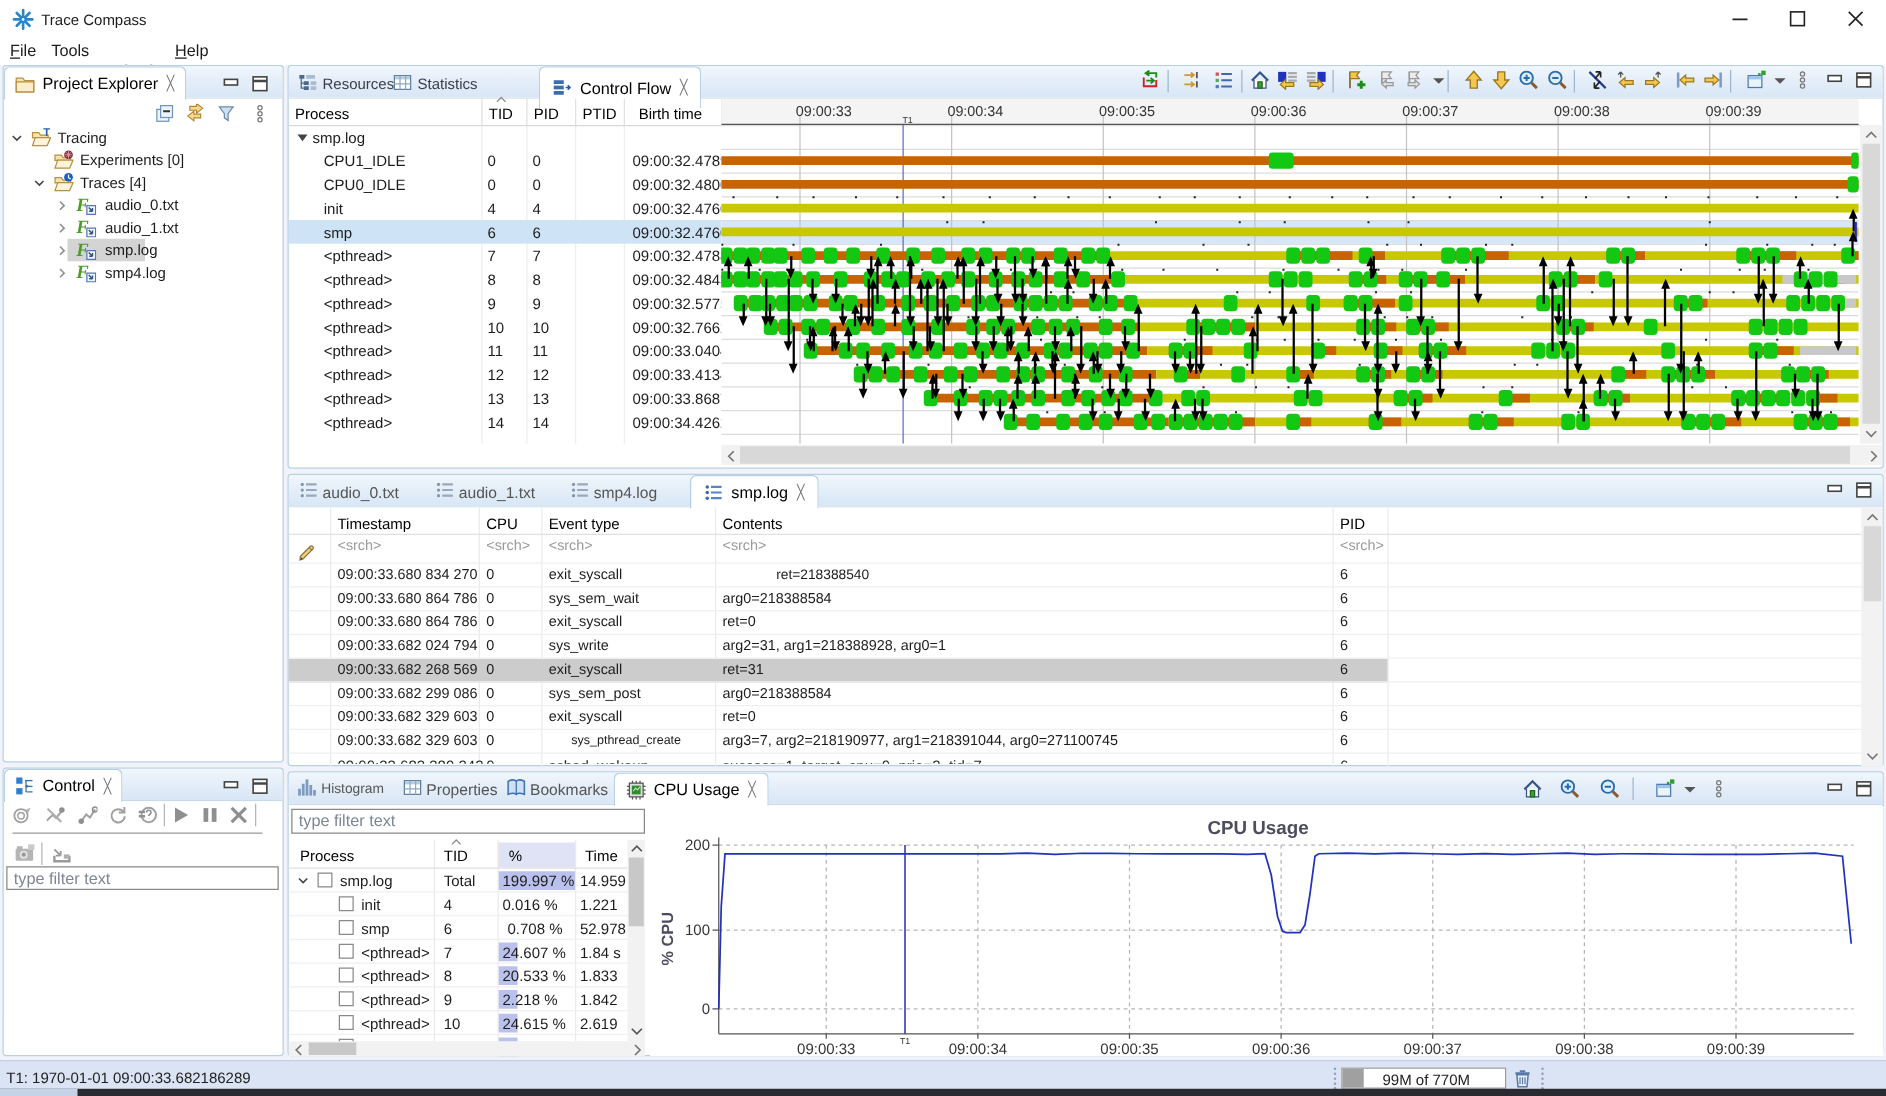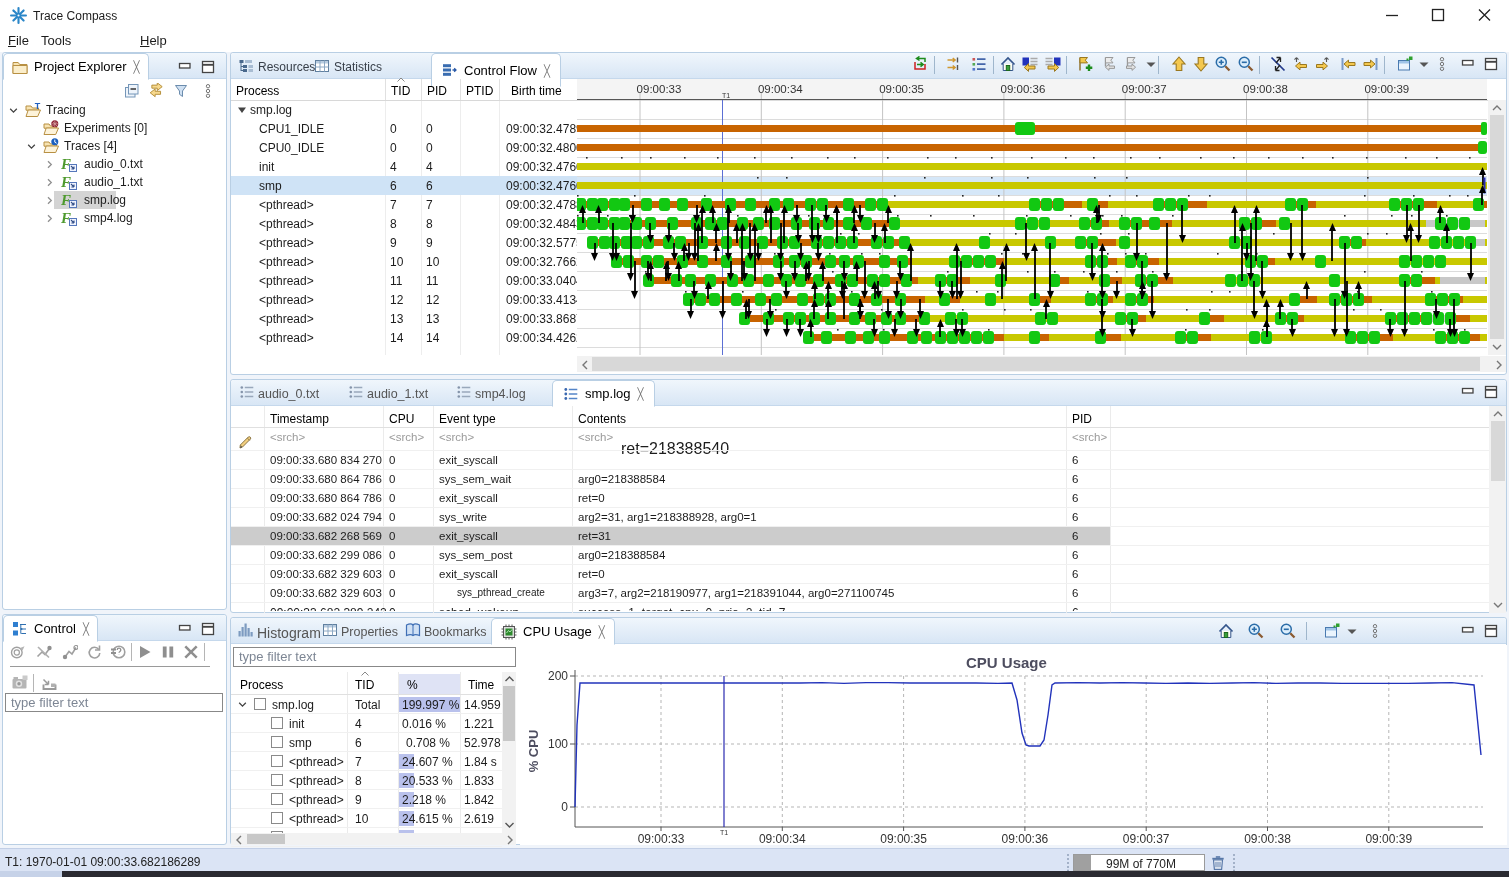--- a/index.html
+++ b/index.html
@@ -1288,21 +1288,21 @@
       <path d="M2 14 l2.4-0.9 -1.5-1.5 z" fill="#555"></path>
     </svg>
     <div class="a" style="left:270px;top:431px;font-size:11.5px;color:#9a9a9a;">&lt;srch&gt;</div>
     <div class="a" style="left:389px;top:431px;font-size:11.5px;color:#9a9a9a;">&lt;srch&gt;</div>
     <div class="a" style="left:439px;top:431px;font-size:11.5px;color:#9a9a9a;">&lt;srch&gt;</div>
     <div class="a" style="left:578px;top:431px;font-size:11.5px;color:#9a9a9a;">&lt;srch&gt;</div>
     <div class="a" style="left:1072px;top:431px;font-size:11.5px;color:#9a9a9a;">&lt;srch&gt;</div>
     <div class="a" style="left:270px;top:454px;font-size:11.5px;">09:00:33.680 834 270</div>
     <div class="a" style="left:389px;top:454px;font-size:11.5px;">0</div>
     <div class="a" style="left:439px;top:454px;font-size:11.5px;">exit_syscall</div>
-    <div class="a" style="left:578px;top:440px;font-size:16px;padding-left:43px;">ret=218388540</div>
+    <div class="a" style="left:578px;top:454px;font-size:11px;padding-left:43px;">ret=218388540</div>
     <div class="a" style="left:1072px;top:454px;font-size:11.5px;">6</div>
     <div class="a" style="left:270px;top:473px;font-size:11.5px;">09:00:33.680 864 786</div>
     <div class="a" style="left:389px;top:473px;font-size:11.5px;">0</div>
     <div class="a" style="left:439px;top:473px;font-size:11.5px;">sys_sem_wait</div>
     <div class="a" style="left:578px;top:473px;font-size:11.5px;">arg0=218388584</div>
     <div class="a" style="left:1072px;top:473px;font-size:11.5px;">6</div>
     <div class="a" style="left:270px;top:492px;font-size:11.5px;">09:00:33.680 864 786</div>
     <div class="a" style="left:389px;top:492px;font-size:11.5px;">0</div>
     <div class="a" style="left:439px;top:492px;font-size:11.5px;">exit_syscall</div>
     <div class="a" style="left:578px;top:492px;font-size:11.5px;">ret=0</div>
@@ -1361,21 +1361,21 @@
     <div class="tabstrip" style="left:231px;top:618px;width:1275px;height:26px;"></div>
     <svg class="a" style="left:238px;top:622px" width="16" height="16" viewBox="0 0 16 16">
       <g fill="#7d9bc0">
         <rect x="0.5" y="9" width="2.2" height="5.5"></rect>
         <rect x="3.5" y="5" width="2.2" height="9.5"></rect>
         <rect x="6.5" y="1.5" width="2.2" height="13"></rect>
         <rect x="9.5" y="6" width="2.2" height="8.5"></rect>
         <rect x="12.5" y="10" width="2.2" height="4.5"></rect>
       </g>
     </svg>
-    <div class="a" style="left:257px;top:625px;font-size:14px;color:#555">Histogram</div>
+    <div class="a" style="left:257px;top:625px;font-size:11px;color:#555">Histogram</div>
     <svg class="a" style="left:322px;top:622px" width="16" height="16" viewBox="0 0 16 16">
       <rect x="1.5" y="2.5" width="13" height="11" fill="#fff" stroke="#6080a0"></rect>
 <rect x="2" y="3" width="12" height="2.5" fill="#b8cce0"></rect>
 <path d="M6 2.5 v11 M10.5 2.5 v11 M1.5 9 h13" stroke="#8ca8c4"></path>
     </svg>
     <div class="a" style="left:341px;top:625px;font-size:12.5px;color:#555">Properties</div>
     <svg class="a" style="left:405px;top:622px" width="16" height="16" viewBox="0 0 16 16">
       <path d="M1.5 3 q4.5 -2.2 6.5 0 q2 -2.2 6.5 0 v10.5 q-4.5 -1.8 -6.5 0 q-2 -1.8 -6.5 0 z" fill="#cfe0f4" stroke="#3f6fb5" stroke-width="1.2"></path>
       <path d="M8 3 v10.5" stroke="#3f6fb5"></path>
     </svg>

